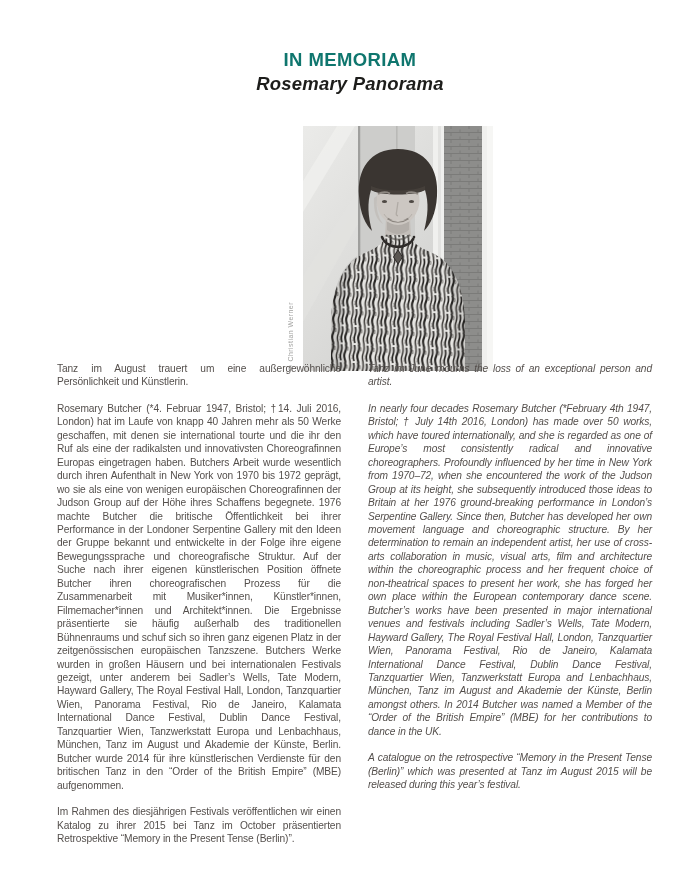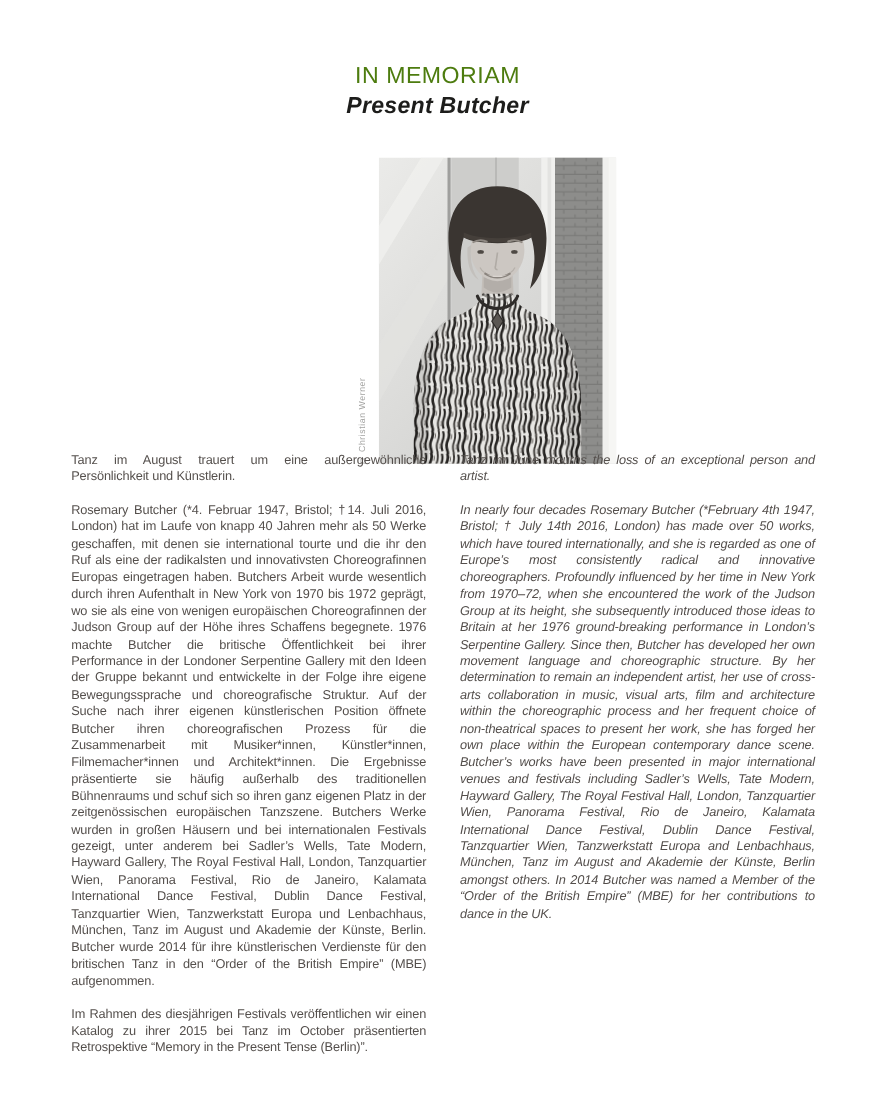--- a/index.html
+++ b/index.html
@@ -6,22 +6,22 @@
   body{
     width:700px;height:889px;background:#ffffff;overflow:hidden;
     font-family:"Liberation Sans", sans-serif;
     -webkit-font-smoothing:antialiased;
   }
   .page{position:relative;width:700px;height:889px;background:#ffffff;}
 
   
   .title-block{position:absolute;top:49px;left:0;width:700px;text-align:center;}
   .title-block h1{
-    margin:0;font-size:18.5px;font-weight:400;letter-spacing:.4px;
-    color:#4d7c0f;font-family:"Liberation Sans", sans-serif;
+    margin:0;font-size:18.5px;font-weight:700;letter-spacing:.4px;
+    color:#0f766e;font-family:"Liberation Sans", sans-serif;
   }
   .title-block h2{
     margin:2px 0 0 0;font-size:18.5px;font-weight:800;font-style:italic;
     color:#1d1d1b;letter-spacing:.2px;
   }
 
   
   .photo-block{position:absolute;top:110px;left:245px;width:210px;height:245px;}
   .photo-block svg{position:absolute;top:0;left:18px;display:block;}
   .credit{
@@ -41,21 +41,21 @@
   }
   .col.en p{font-style:italic;}
 </style>
 </head>
 <body>
 
 <div class="page">
 
   <header class="title-block">
     <h1>IN MEMORIAM</h1>
-    <h2>Present Butcher</h2>
+    <h2>Rosemary Panorama</h2>
   </header>
 
   <figure class="photo-block">
     <div class="credit">© Christian Werner</div>
 
     <svg width="190" height="245" viewBox="0 0 190 245" role="img" aria-label="portrait">
       <defs>
         <pattern id="shirt" width="13" height="18" patternUnits="userSpaceOnUse" patternTransform="rotate(3)">
           <rect width="13" height="18" fill="#e7e6e3"></rect>
           <path d="M2 -1 Q3.6 3 2 7 Q0.4 11 2 15 Q3 17 2.4 19" fill="none" stroke="#262422" stroke-width="2.1"></path>
@@ -116,16 +116,17 @@
 
   <div class="cols">
     <div class="col de" lang="de">
       <p>Tanz im August trauert um eine außergewöhnliche Persönlichkeit und Künstlerin.</p>
       <p>Rosemary Butcher (*4. Februar 1947, Bristol; †14. Juli 2016, London) hat im Laufe von knapp 40 Jahren mehr als 50 Werke geschaffen, mit denen sie international tourte und die ihr den Ruf als eine der radikalsten und innovativsten Choreografinnen Europas eingetragen haben. Butchers Arbeit wurde wesentlich durch ihren Aufenthalt in New York von 1970 bis 1972 geprägt, wo sie als eine von wenigen europäischen Choreografinnen der Judson Group auf der Höhe ihres Schaffens begegnete. 1976 machte Butcher die britische Öffentlichkeit bei ihrer Performance in der Londoner Serpentine Gallery mit den Ideen der Gruppe bekannt und entwickelte in der Folge ihre eigene Bewegungssprache und choreografische Struktur. Auf der Suche nach ihrer eigenen künstlerischen Position öffnete Butcher ihren choreografischen Prozess für die Zusammenarbeit mit Musiker*innen, Künstler*innen, Filmemacher*innen und Architekt*innen. Die Ergebnisse präsentierte sie häufig außerhalb des traditionellen Bühnenraums und schuf sich so ihren ganz eigenen Platz in der zeitgenössischen europäischen Tanzszene. Butchers Werke wurden in großen Häusern und bei internationalen Festivals gezeigt, unter anderem bei Sadler’s Wells, Tate Modern, Hayward Gallery, The Royal Festival Hall, London, Tanzquartier Wien, Panorama Festival, Rio de Janeiro, Kalamata International Dance Festival, Dublin Dance Festival, Tanzquartier Wien, Tanzwerkstatt Europa und Lenbachhaus, München, Tanz im August und Akademie der Künste, Berlin. Butcher wurde 2014 für ihre künstlerischen Verdienste für den britischen Tanz in den “Order of the British Empire” (MBE) aufgenommen.</p>
       <p>Im Rahmen des diesjährigen Festivals veröffentlichen wir einen Katalog zu ihrer 2015 bei Tanz im October präsentierten Retrospektive “Memory in the Present Tense (Berlin)”.</p>
     </div>
     <div class="col en" lang="en">
       <p>Tanz im June mourns the loss of an exceptional person and artist.</p>
       <p>In nearly four decades Rosemary Butcher (*February 4th 1947, Bristol; † July 14th 2016, London) has made over 50 works, which have toured internationally, and she is regarded as one of Europe’s most consistently radical and innovative choreographers. Profoundly influenced by her time in New York from 1970–72, when she encountered the work of the Judson Group at its height, she subsequently introduced those ideas to Britain at her 1976 ground-breaking performance in London’s Serpentine Gallery. Since then, Butcher has developed her own movement language and choreographic structure. By her determination to remain an independent artist, her use of cross-arts collaboration in music, visual arts, film and architecture within the choreographic process and her frequent choice of non-theatrical spaces to present her work, she has forged her own place within the European contemporary dance scene. Butcher’s works have been presented in major international venues and festivals including Sadler’s Wells, Tate Modern, Hayward Gallery, The Royal Festival Hall, London, Tanzquartier Wien, Panorama Festival, Rio de Janeiro, Kalamata International Dance Festival, Dublin Dance Festival, Tanzquartier Wien, Tanzwerkstatt Europa and Lenbachhaus, München, Tanz im August and Akademie der Künste, Berlin amongst others. In 2014 Butcher was named a Member of the “Order of the British Empire” (MBE) for her contributions to dance in the UK.</p>
+      <p>A catalogue on the retrospective “Memory in the Present Tense (Berlin)” which was presented at Tanz im August 2015 will be released during this year’s festival.</p>
     </div>
   </div>
 
 </div>
 
 </body></html>

